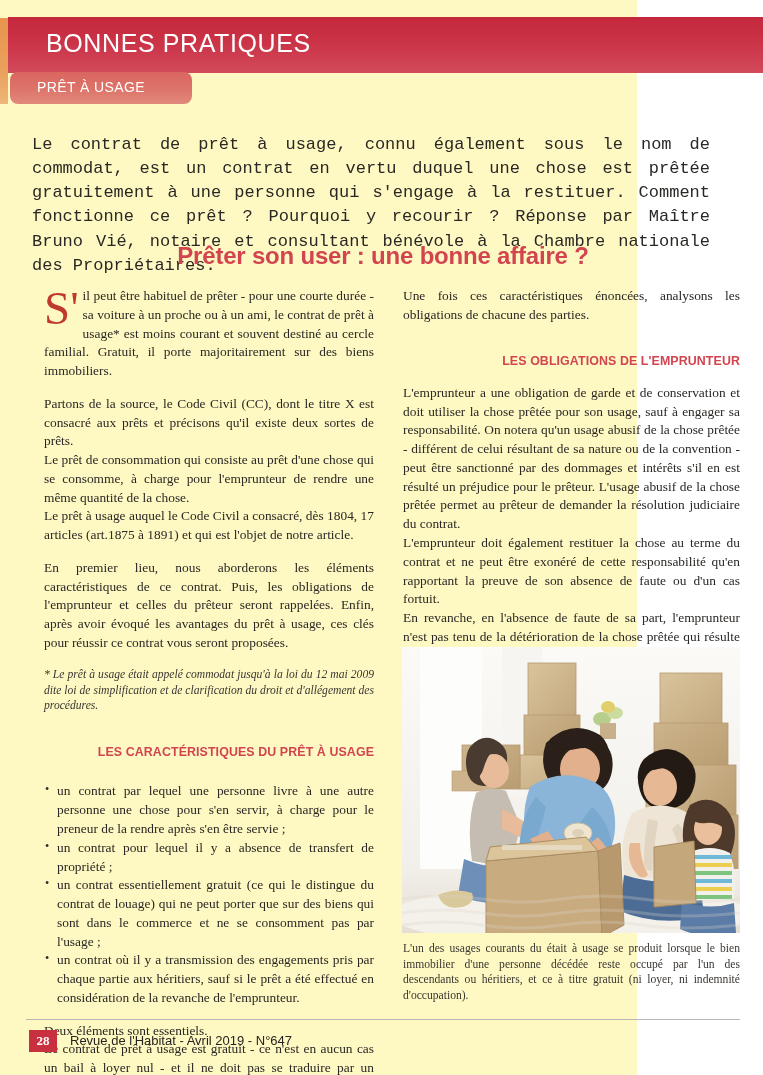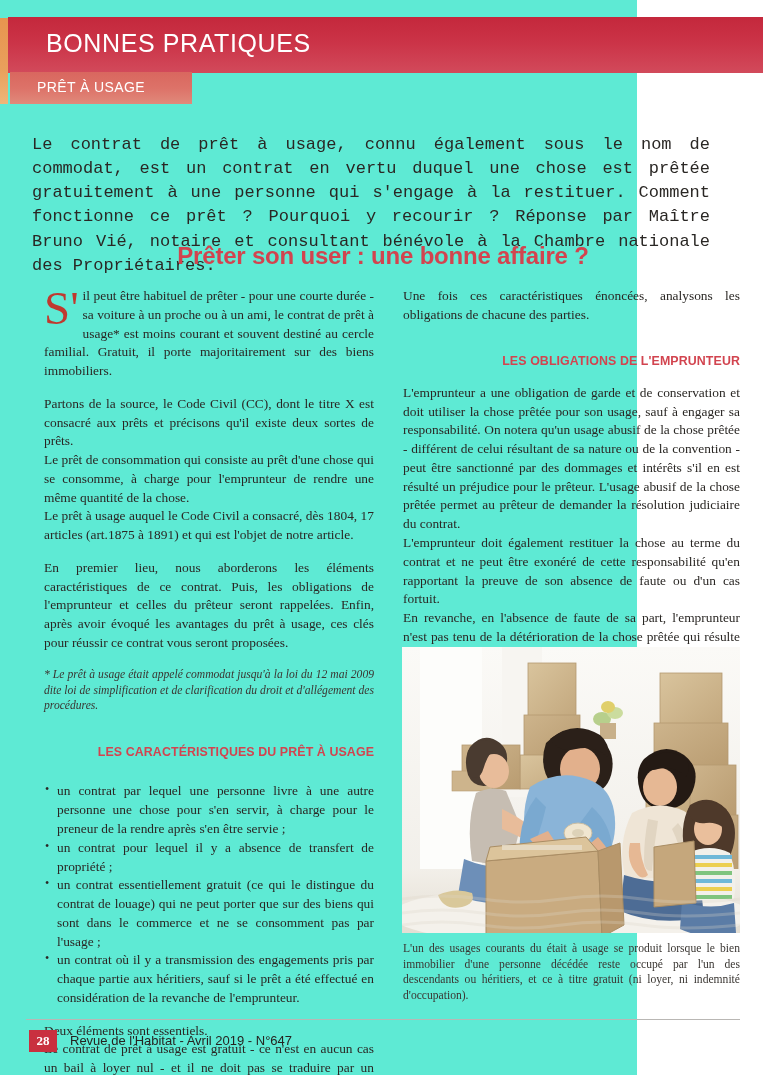--- a/index.html
+++ b/index.html
@@ -15,21 +15,21 @@
     font-family: "Liberation Serif", serif;
     color: #231f20;
   }
 
   
   .page {
     position: absolute;
     left: 0; top: 0;
     width: 637px;
     height: 1075px;
-    background: #5eead4;
+    background: #fef9c3;
   }
 
   
   .edge-strip {
     position: absolute;
     left: 0;
     top: 18px;
     width: 8px;
     height: 86px;
     background: linear-gradient(180deg,#e8944f 0%, #e9a05c 60%, #eeb679 100%);
@@ -53,20 +53,21 @@
     letter-spacing: 0.6px;
     white-space: nowrap;
   }
   .subheader-bar {
     position: absolute;
     left: 10px;
     top: 72px;
     width: 182px;
     height: 32px;
     background: linear-gradient(180deg,#d9675f 0%, #dd7268 50%, #e08a7b 100%);
+    border-radius: 8px;
   }
   .subheader-bar .subtitle {
     position: absolute;
     left: 27px;
     top: 7px;
     color: #ffffff;
     font-family: "Liberation Sans", sans-serif;
     font-size: 14px;
     letter-spacing: 0.4px;
     white-space: nowrap;

